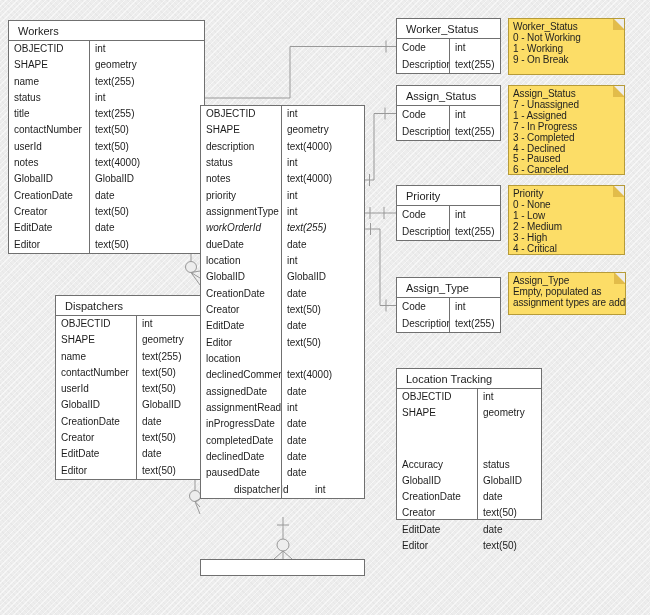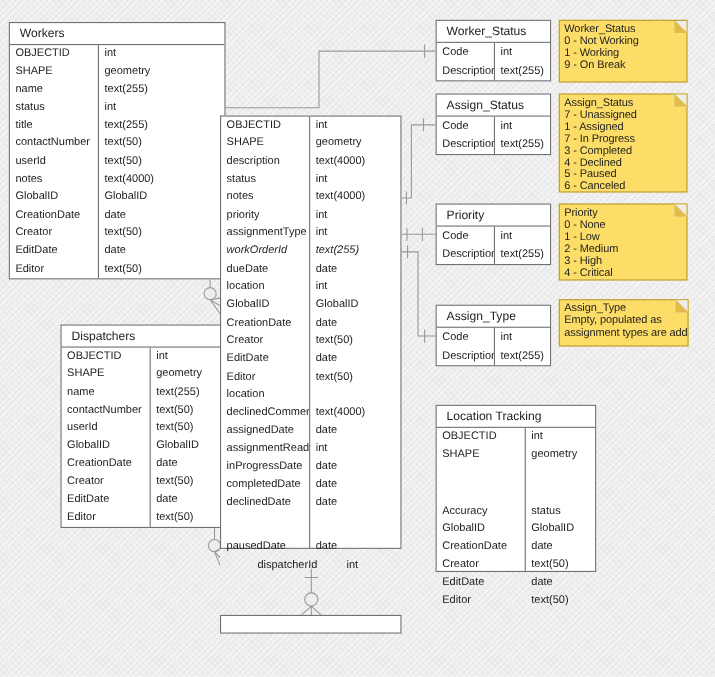--- a/index.html
+++ b/index.html
@@ -287,21 +287,21 @@
           <div class="ftype">date</div>
         </div>
         <div class="erd-row" style="height: 16.33px; line-height: 16.33px;">
           <div class="fname" style="width: 80px;">completedDate</div>
           <div class="ftype">date</div>
         </div>
         <div class="erd-row" style="height: 16.33px; line-height: 16.33px;">
           <div class="fname" style="width: 80px;">declinedDate</div>
           <div class="ftype">date</div>
         </div>
-        <div class="erd-row" style="height: 16.33px; line-height: 16.33px; margin-top: 24px;">
+        <div class="erd-row" style="height: 16.33px; line-height: 16.33px;">
           <div class="fname" style="width: 80px;">pausedDate</div>
           <div class="ftype">date</div>
         </div>
         <div class="erd-row" style="height: 16.33px; line-height: 16.33px; margin-left: 28px;">
           <div class="fname" style="width: 80px;">dispatcherId</div>
           <div class="ftype">int</div>
         </div>
       </div>
     </div>
     <div class="erd-table" style="left: 396px; top: 18px; width: 105px;">

